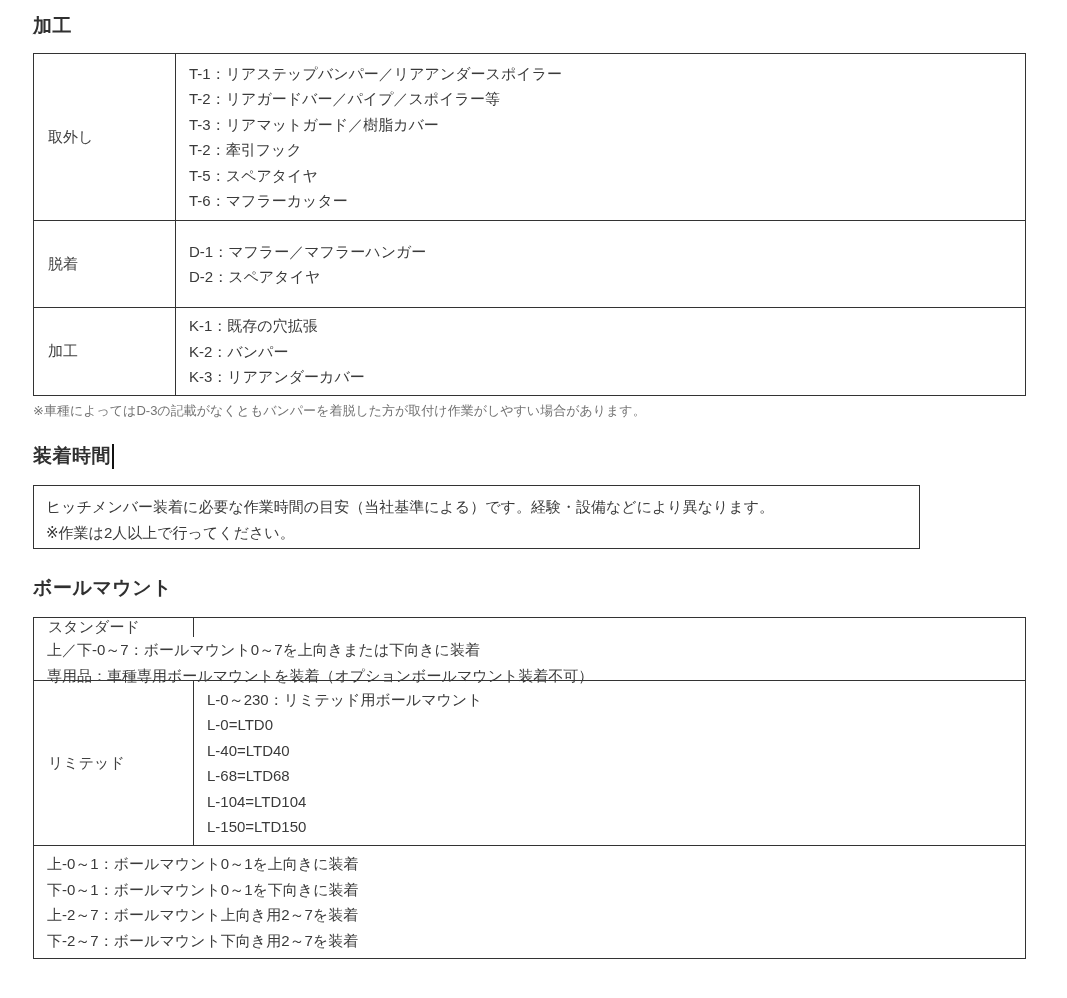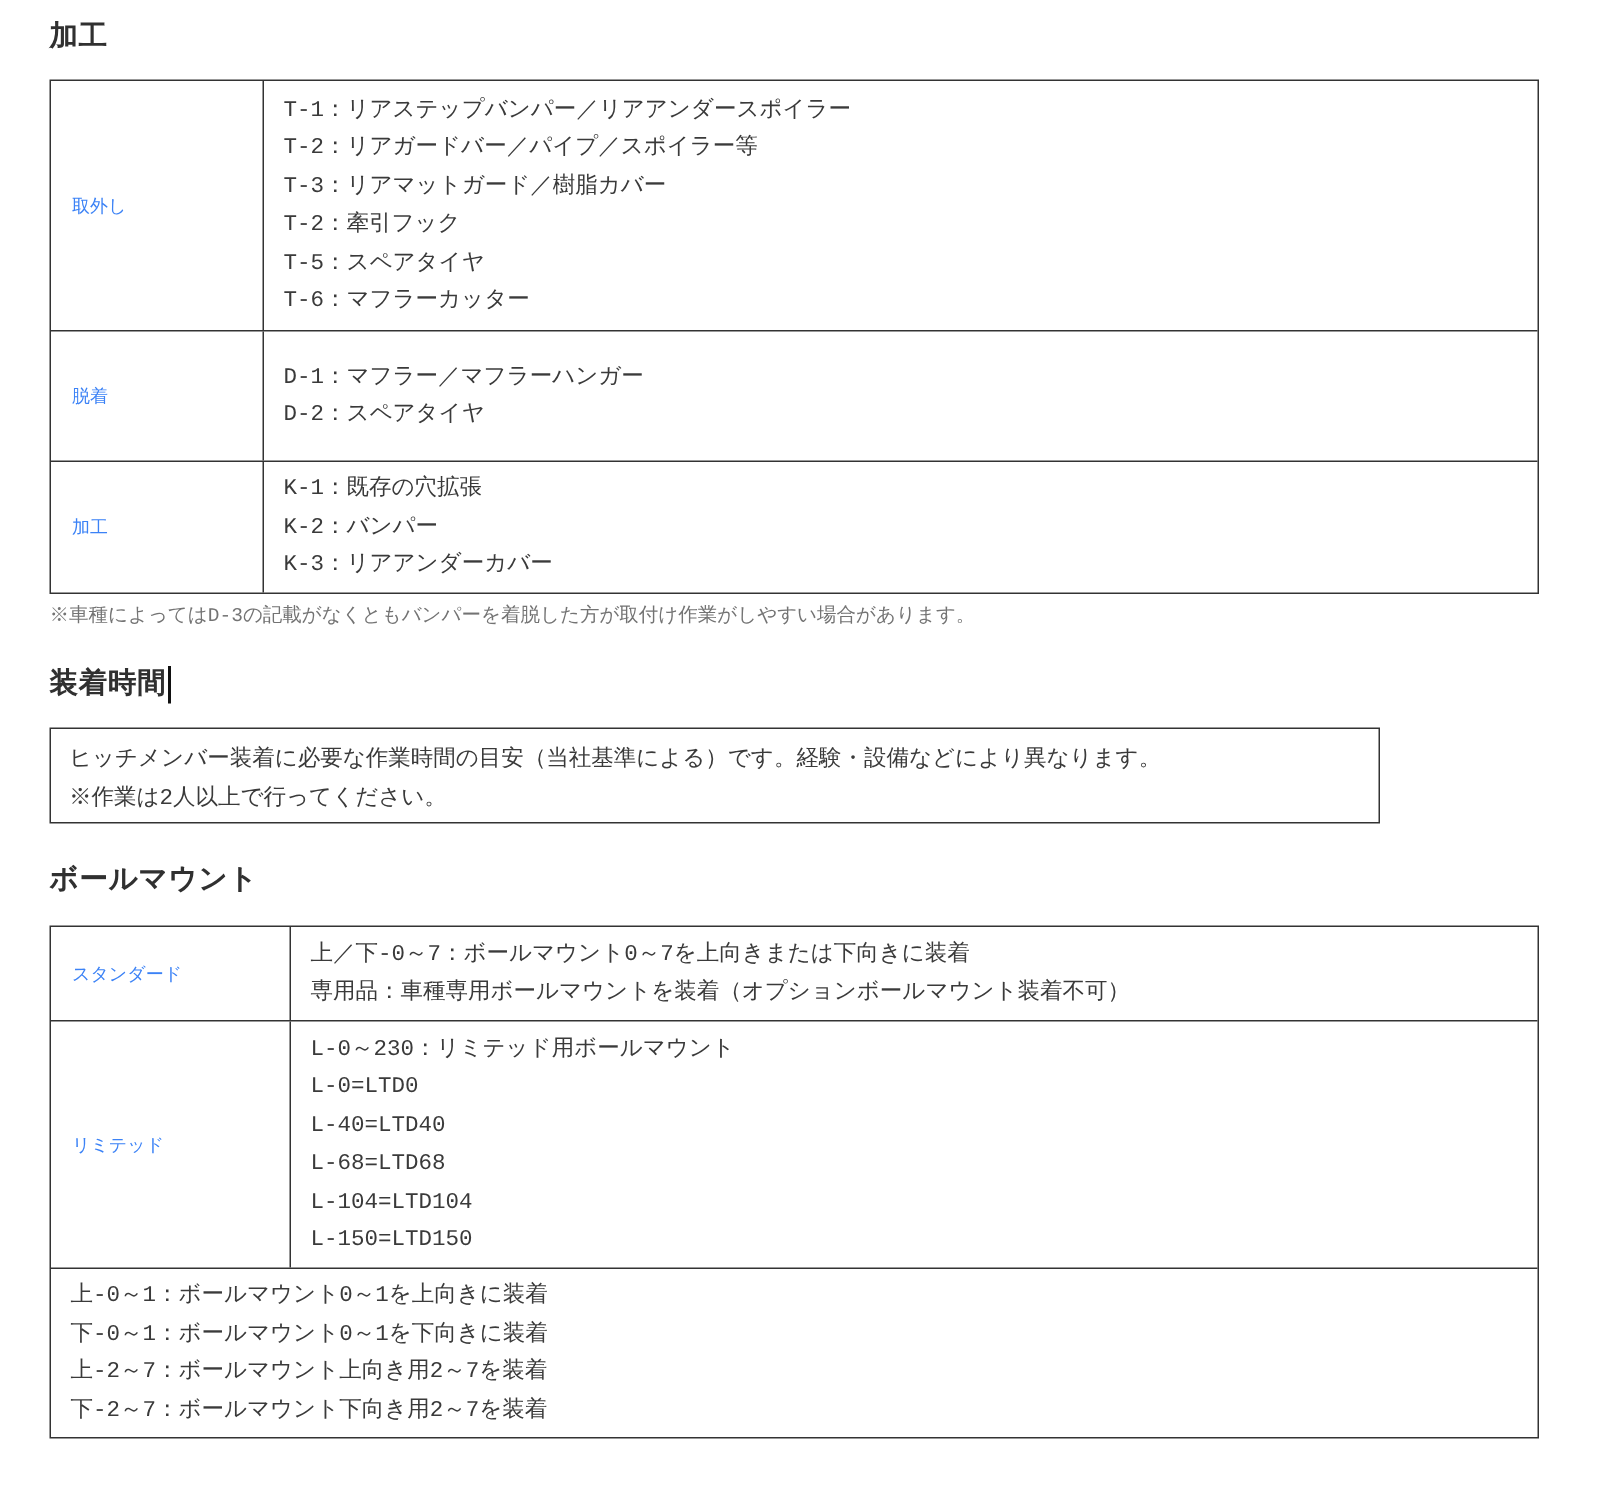--- a/index.html
+++ b/index.html
@@ -1,21 +1,21 @@
 <!DOCTYPE html>
 <html><head>
 <meta charset="utf-8">
 <style>
   html,body{margin:0;padding:0;}
   body{
     width:1067px;height:998px;background:#ffffff;
     font-family:"Liberation Sans","DejaVu Sans",sans-serif;
     color:#333333;-webkit-font-smoothing:antialiased;
   }
-  .page{position:relative;width:1067px;height:998px;overflow:hidden;font-family:Liberation Mono, monospace;}
+  .page{position:relative;width:1067px;height:998px;overflow:hidden;}
   .h{
     margin:0 0 0 33px;font-size:19px;font-weight:bold;color:#303030;
     letter-spacing:0.5px;line-height:23px;
   }
   #heading-kakou{padding-top:14px;}
   #heading-souchaku{margin-top:24px;line-height:26px;display:flex;align-items:center;}
   #heading-ballmount{margin-top:27px;}
   .caret{
     display:inline-block;width:2px;height:25px;background:#111111;
     margin-left:1px;vertical-align:middle;
@@ -25,32 +25,32 @@
     border:1px solid #333333;
   }
   .tbl1{margin-top:16px;}
   .tbl2{margin-top:18px;}
   .row{display:flex;box-sizing:border-box;}
   .row + .row{border-top:1px solid #333333;}
   .cell{box-sizing:border-box;}
   .label-cell{
     display:flex;align-items:center;
     border-right:1px solid #333333;
-    padding-left:14px;font-size:12px;color:#3b82f6;flex-shrink:0;
+    padding-left:14px;font-size:15px;color:#404040;flex-shrink:0;
   }
   .tbl1 .label-cell{width:142px;}
   .tbl2 .label-cell{width:160px;}
   .content-cell{
     flex:1;display:flex;flex-direction:column;justify-content:center;
     padding-left:13px;font-size:15px;color:#3a3a3a;line-height:25.5px;
   }
   .tbl1 .row:nth-child(1){height:166px;}
   .tbl1 .row:nth-child(2){height:87px;}
   .tbl1 .row:nth-child(3){height:88px;}
-  .tbl2 .row:nth-child(1){height:62px;}
+  .tbl2 .row:nth-child(1){height:62px;flex-direction:column;}
   .tbl2 .row:nth-child(2){height:165px;}
   .tbl2 .row:nth-child(3){height:113px;}
   .note{
     margin:7px 0 0 33px;font-size:13px;color:#737373;line-height:16px;
   }
   .infobox{
     margin:16px 0 0 33px;width:887px;box-sizing:border-box;
     border:1px solid #333333;padding:8px 12px 2px 12px;
     font-size:15px;color:#3a3a3a;line-height:26px;
   }

